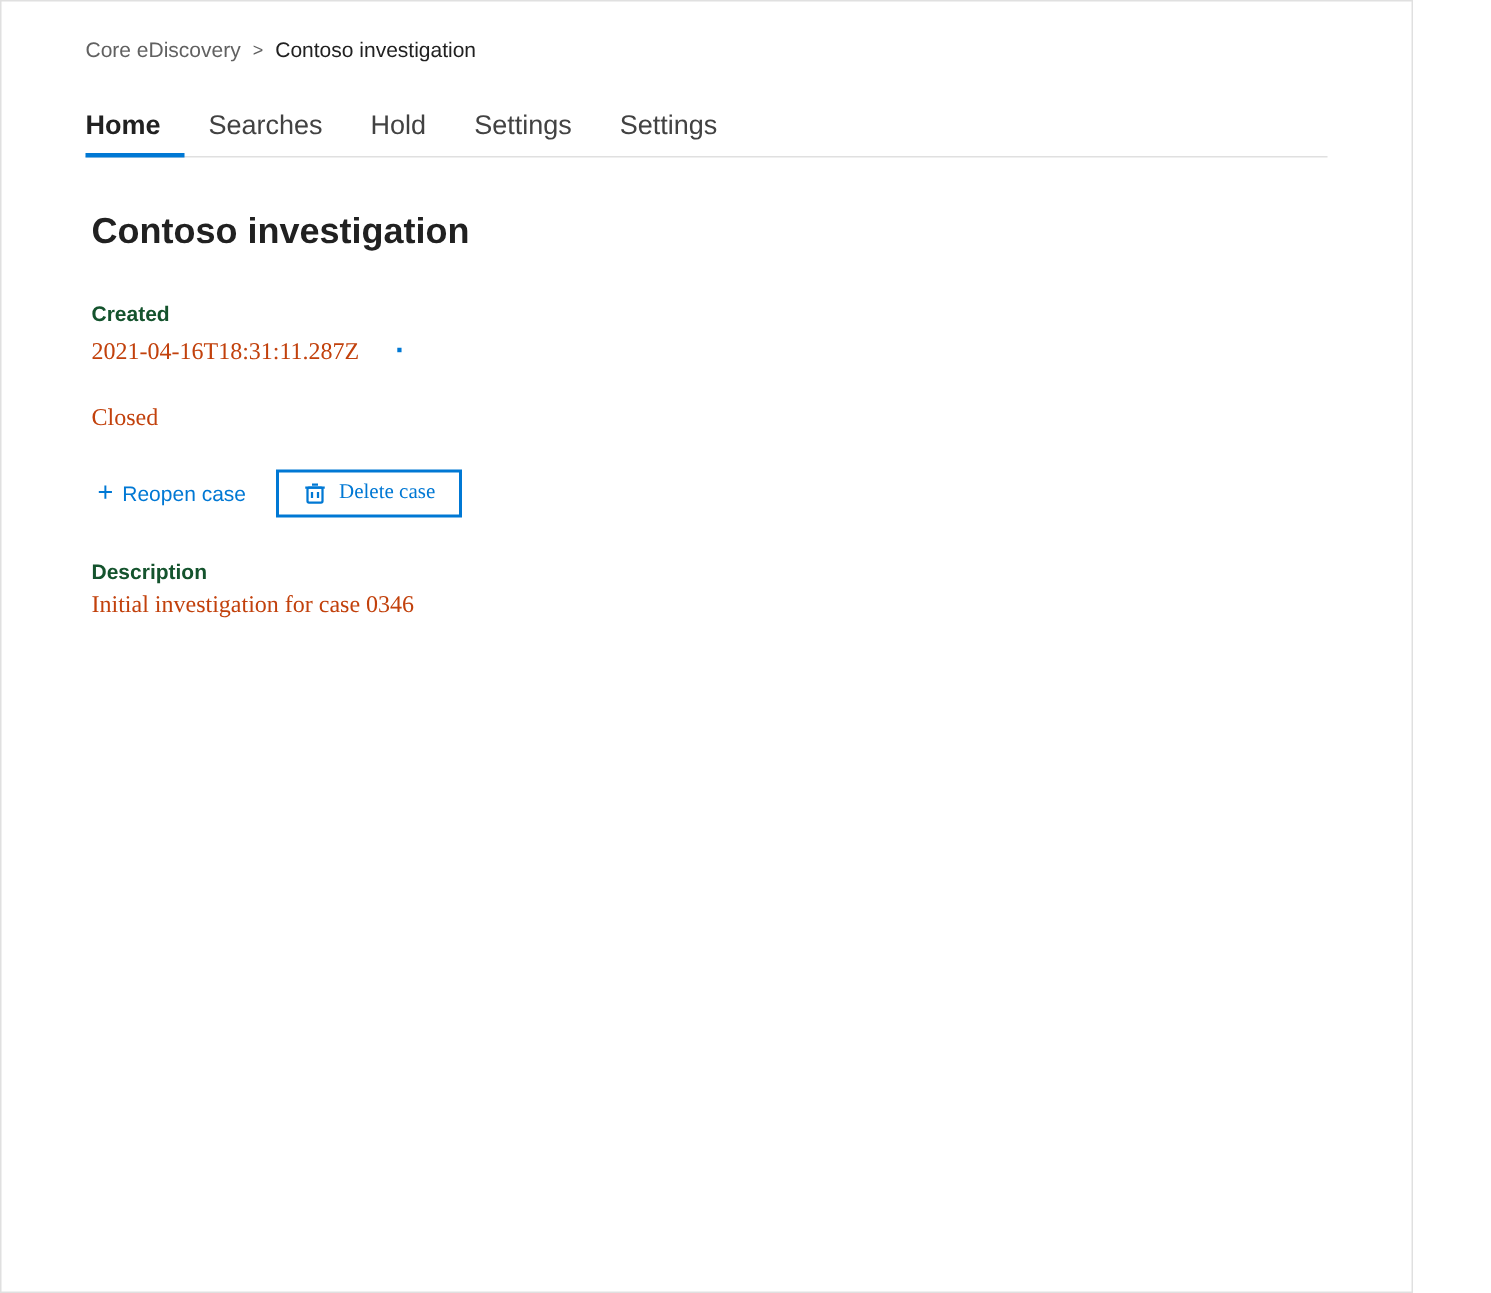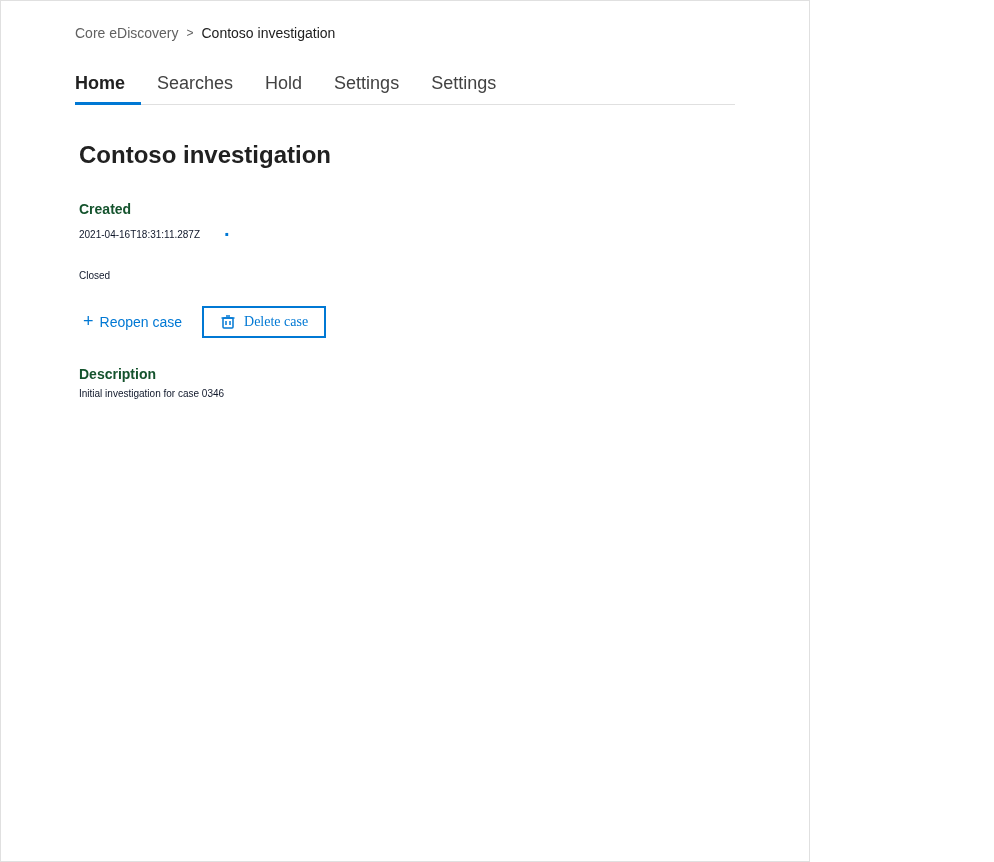--- a/index.html
+++ b/index.html
@@ -11,24 +11,24 @@
     body {
       font-family: 'Segoe UI', -apple-system, BlinkMacSystemFont, sans-serif;
       background: #ffffff;
       color: #212121;
       width: 994px;
       min-height: 862px;
     }
 
     .page-container {
       background: #ffffff;
-      width: 810px;
+      width: 942px;
       min-height: 862px;
       border: 1px solid #e0e0e0;
-      padding: 24px 74px;
+      padding: 24px 56px;
     }
 
     .breadcrumb {
       display: flex;
       align-items: center;
       gap: 8px;
       color: #616161;
       font-size: 14px;
       margin-bottom: 24px;
     }
@@ -92,23 +92,24 @@
     }
 
     .field-label {
       font-size: 14px;
       font-weight: 700;
       color: #14532d;
       margin-bottom: 6px;
     }
 
     .field-value {
-      font-size: 10px;
-      color: #0f172a;
+      font-size: 16px;
+      color: #c2410c;
       font-weight: 400;
+      font-family: Liberation Serif, serif;
     }
 
     .created-row {
       display: flex;
       align-items: center;
       gap: 24px;
     }
 
     .dot-indicator {
       color: #0078d4;

